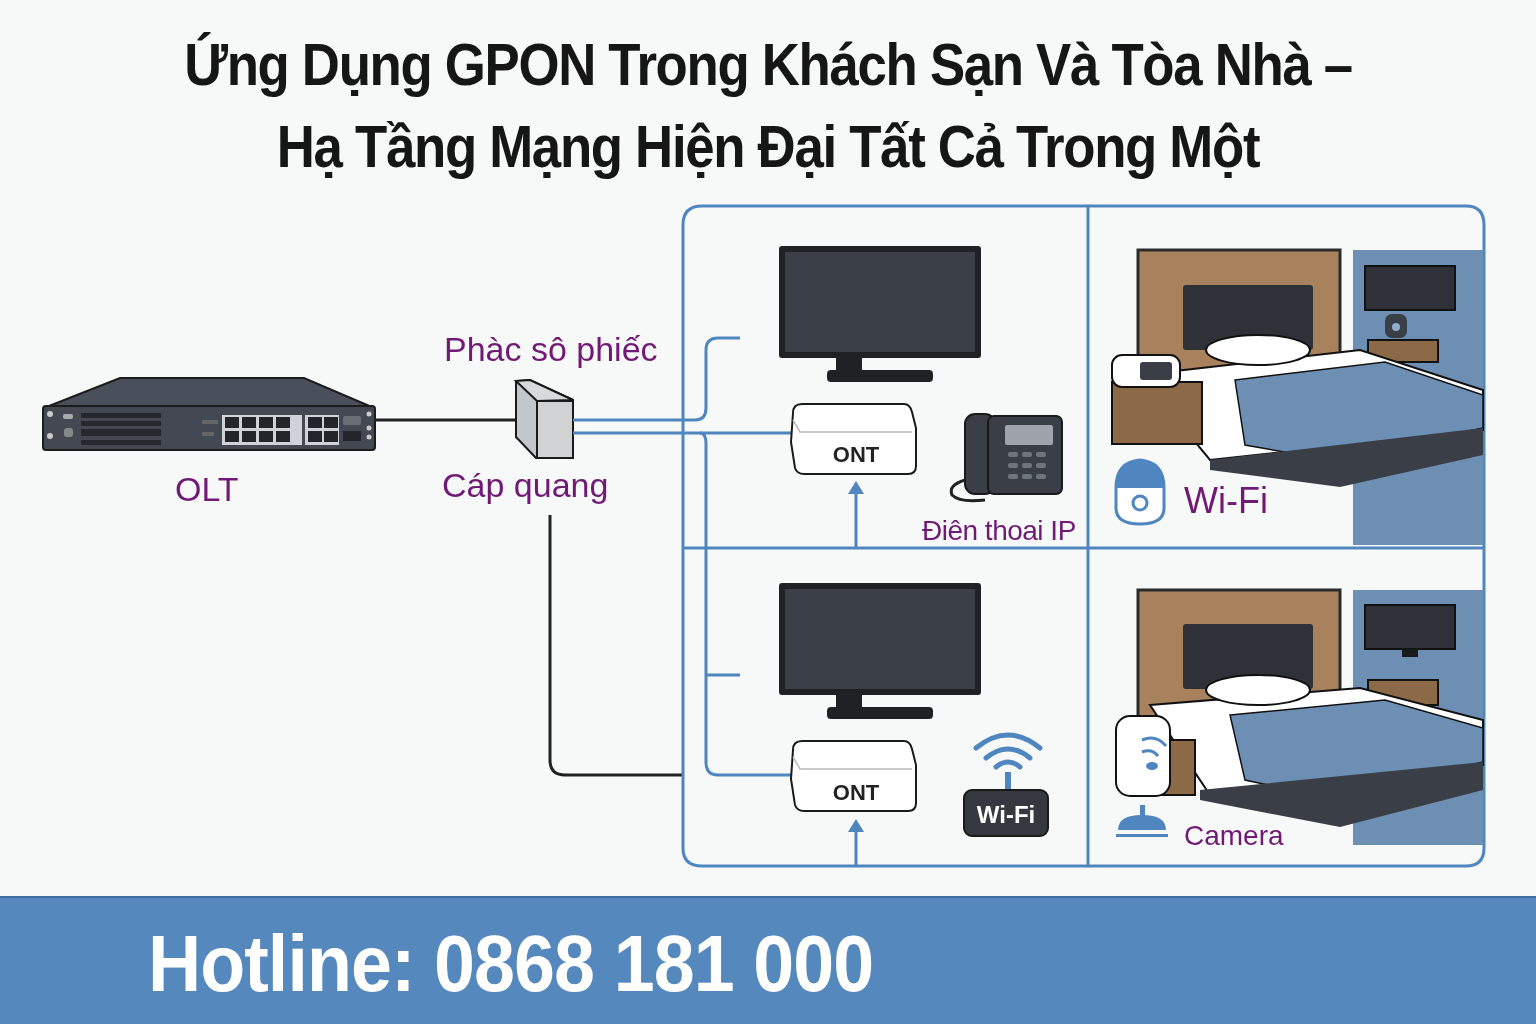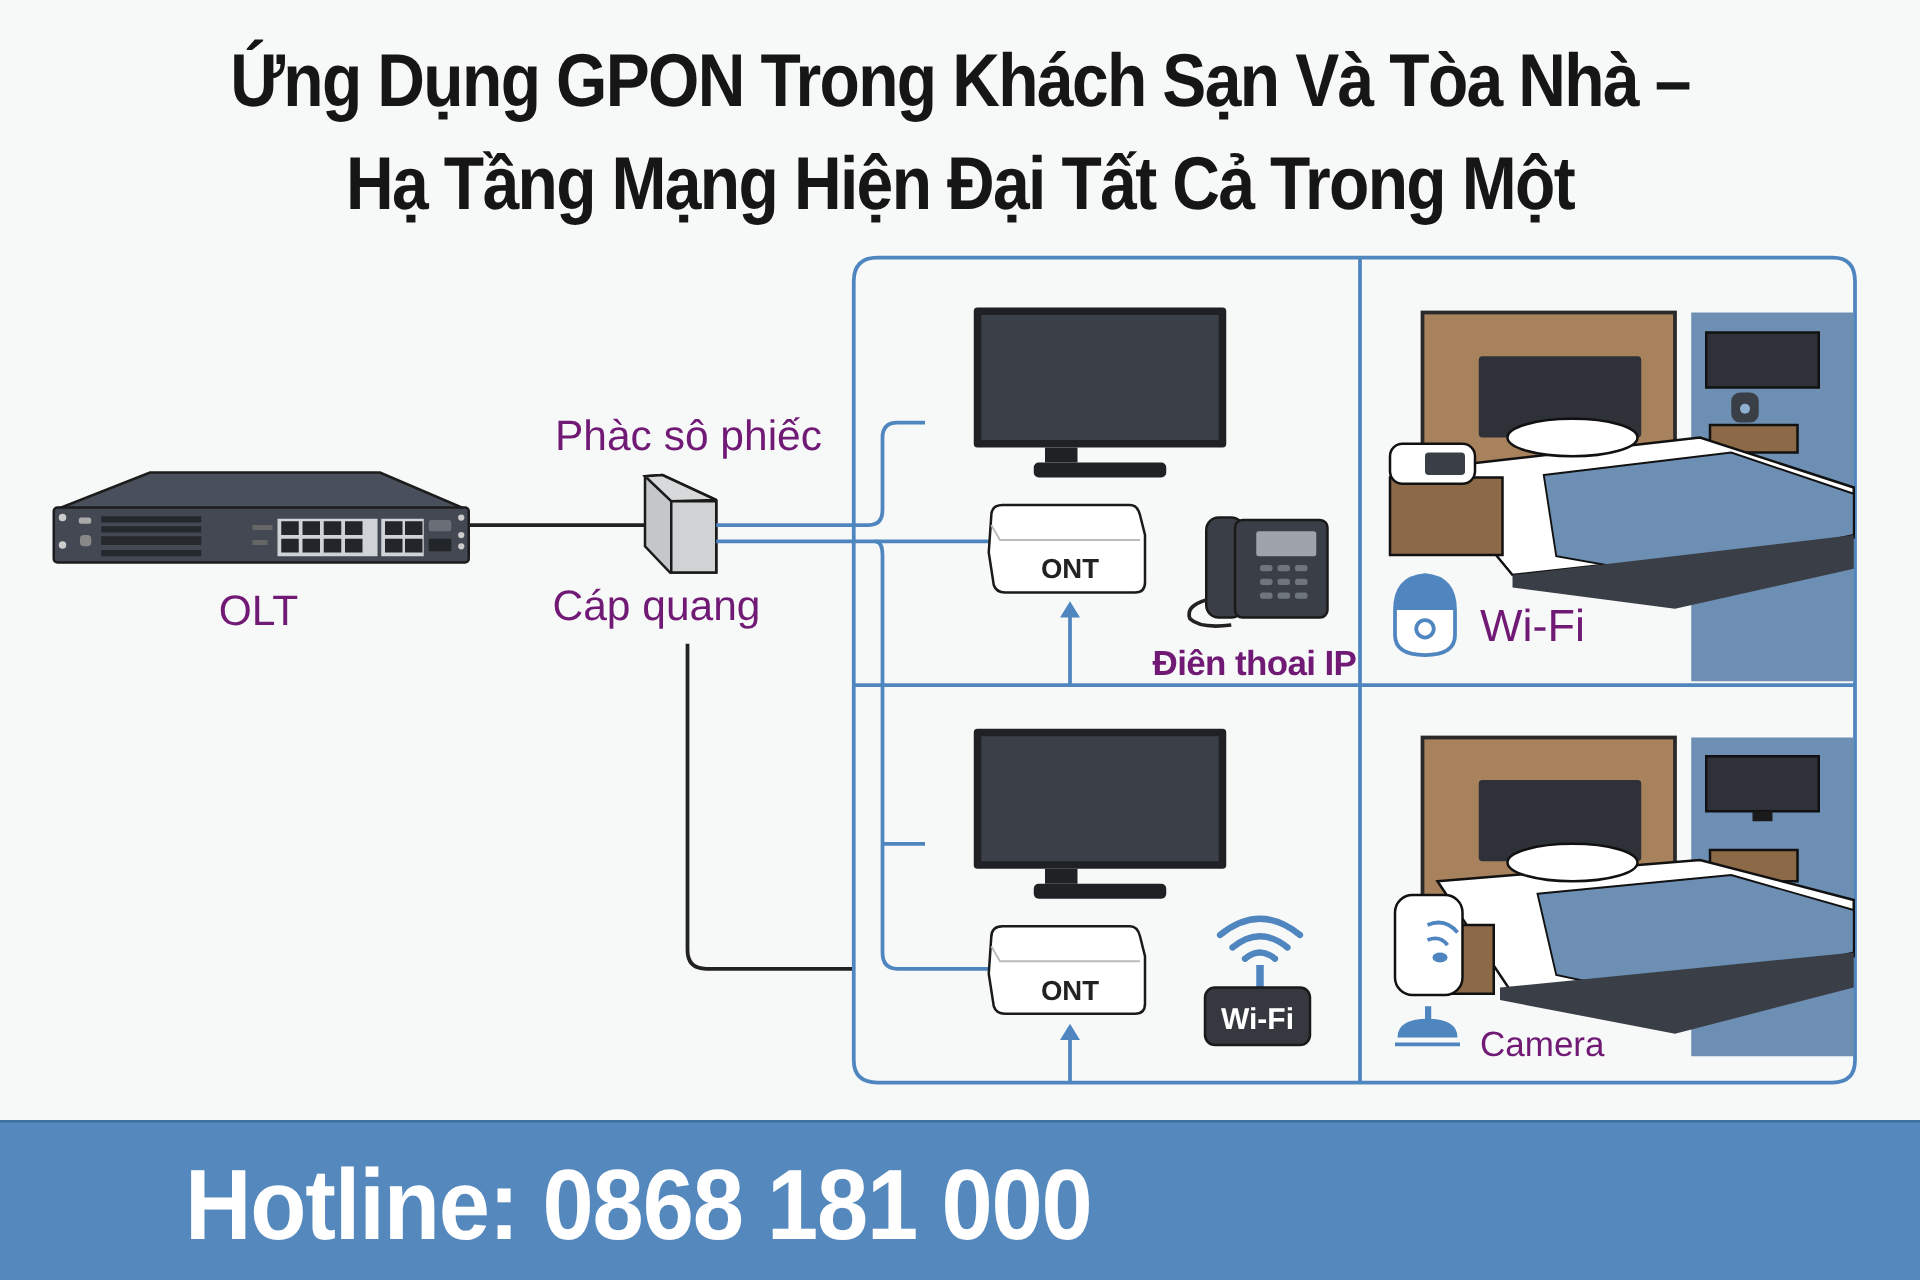--- a/index.html
+++ b/index.html
@@ -2,21 +2,21 @@
 <html><head>
 <meta charset="utf-8">
 <style>
   html, body { margin:0; padding:0; }
   body { width:1536px; height:1024px; background:#f7f8f8; position:relative; overflow:hidden; font-family:"Liberation Sans", sans-serif; color:#141414; }
   .title { position:absolute; left:0; width:1536px; text-align:center; font-weight:bold; font-size:60px; letter-spacing:-1.5px; color:#161616; transform:scaleX(0.88); transform-origin:center; }
   .t1 { top:30px; }
   .t2 { top:112px; }
   svg.diagram { position:absolute; left:0; top:0; }
   .lbl { position:absolute; font-size:34px; color:#701a75; white-space:nowrap; }
-  .lbl-sm { font-size:28px; font-weight:bold; letter-spacing:-0.5px; }
+  .lbl-sm { font-size:28px; font-weight:normal; letter-spacing:-0.5px; }
   .footer { position:absolute; left:0; top:896px; width:1536px; height:128px; background:#5588bd; border-top:2px solid #3f6f9f; }
   .hotline { position:absolute; left:148px; top:918px; font-size:80px; font-weight:bold; color:#ffffff; letter-spacing:-1px; transform:scaleX(0.92); transform-origin:left; }
   .ont-text { font-weight:bold; font-size:22px; }
 </style>
 </head>
 <body>
 
 <div class="title t1">Ứng Dụng GPON Trong Khách Sạn Và Tòa Nhà –</div>
 <div class="title t2">Hạ Tầng Mạng Hiện Đại Tất Cả Trong Một</div>
 

